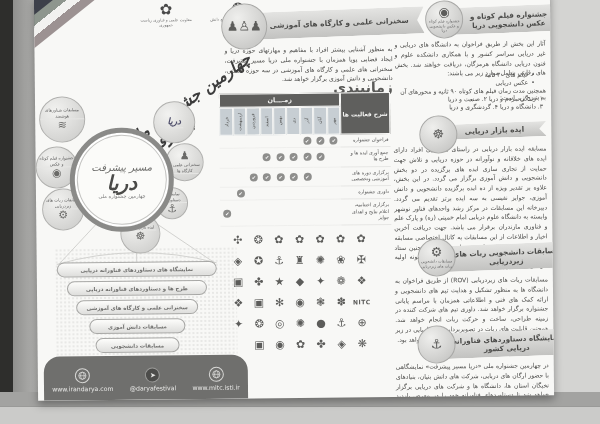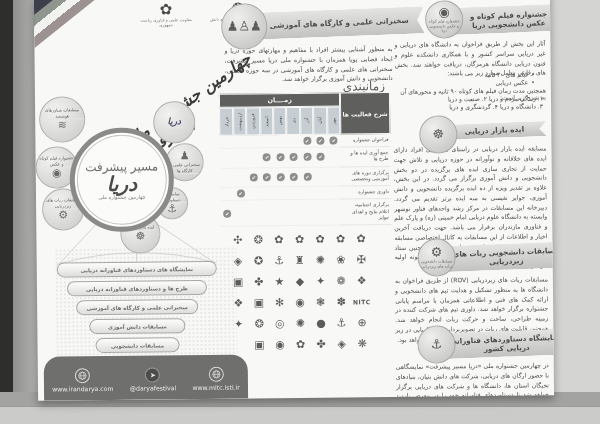--- a/index.html
+++ b/index.html
@@ -33,21 +33,21 @@
 
   
   .hub-circle{position:absolute;border-radius:50%;background:radial-gradient(circle at 35% 30%,#f2f2f0,#c9c9c7);
               border:1px solid #b0b0ae;display:flex;flex-direction:column;align-items:center;justify-content:center;
               text-align:center;overflow:hidden;}
   .hub-circle .s-label{font-size:4.2px;color:#5a5a5a;direction:rtl;line-height:1.25;padding:0 2px;}
   .hub-circle .s-glyph{font-size:11px;color:#6a6a68;line-height:12px;}
   .hub-main{position:absolute;left:34px;top:132px;width:94px;height:94px;border-radius:50%;
             border:5px solid #8a8a88;background:#fbfbf9;box-shadow:inset 0 0 0 2px #fff,inset 0 0 0 3px #c4c4c2;
             display:flex;flex-direction:column;align-items:center;justify-content:center;text-align:center;direction:rtl;}
-  .hub-main .h-top{font-size:12px;color:#6b6b69;}
+  .hub-main .h-top{font-size:10px;color:#6b6b69;font-style:italic;}
   .hub-main .h-big{font-size:20px;font-weight:bold;font-style:italic;color:#4a4a48;line-height:1;}
   .hub-main .h-sub{font-size:5px;color:#777;}
 
   .halftone{position:absolute;left:18px;top:252px;width:182px;height:112px;
             background-image:radial-gradient(#d4d4d2 0.6px,transparent 0.8px);background-size:4px 4px;}
   .connectors{position:absolute;left:0;top:0;}
 
   
   .pills{position:absolute;left:20px;top:266px;width:160px;display:flex;flex-direction:column;align-items:center;gap:4px;}
   .pill{height:13px;border:1px solid #a8a8a6;border-radius:8px;display:flex;align-items:center;justify-content:center;
@@ -74,21 +74,21 @@
   .banner{position:absolute;z-index:2;background:linear-gradient(180deg,#e4e4e2,#c2c2c0);
           clip-path:polygon(0 0,100% 0,calc(100% - 7px) 50%,100% 100%,0 100%);
           display:flex;align-items:center;justify-content:center;text-align:center;
           font-weight:bold;color:#4c4c4a;direction:rtl;transform:rotate(-1.6deg);line-height:1.25;}
   .body-text{position:absolute;direction:rtl;text-align:justify;font-size:6.1px;line-height:1.6;color:#4a4a48;}
   .bullet-line{position:absolute;direction:rtl;font-size:6.1px;color:#4a4a48;}
   .bullet-line::before{content:"•";margin-left:3px;color:#555;}
   .plain-line{position:absolute;direction:rtl;font-size:6.1px;color:#4a4a48;}
 
   .sched-heading{position:absolute;left:300px;top:86px;width:58px;text-align:center;
-                 font-size:12px;font-weight:normal;color:#5a5a58;direction:rtl;}
+                 font-size:14px;font-weight:bold;color:#5a5a58;direction:rtl;}
 
   
   .sched{position:absolute;left:184px;top:99px;width:171px;direction:rtl;
          display:grid;grid-template-columns:50px repeat(9,13.4px);grid-auto-flow:row;}
   .s-desc-h{grid-column:1;grid-row:1/3;background:#5f5f5d;color:#f2f2f0;font-size:6px;font-weight:bold;
             display:flex;align-items:center;justify-content:center;border:1px solid #f8f8f6;}
   .s-time-h{grid-column:2/11;grid-row:1;background:#5f5f5d;color:#f2f2f0;font-size:6.5px;font-weight:bold;
             display:flex;align-items:center;justify-content:center;letter-spacing:4px;border:1px solid #f8f8f6;height:12px;}
   .s-month{background:#c7ced3;border:1px solid #f8f8f6;height:26px;display:flex;align-items:center;justify-content:center;}
   .s-month span{writing-mode:vertical-rl;transform:rotate(180deg);font-size:4.4px;color:#4e4e4c;white-space:nowrap;}

